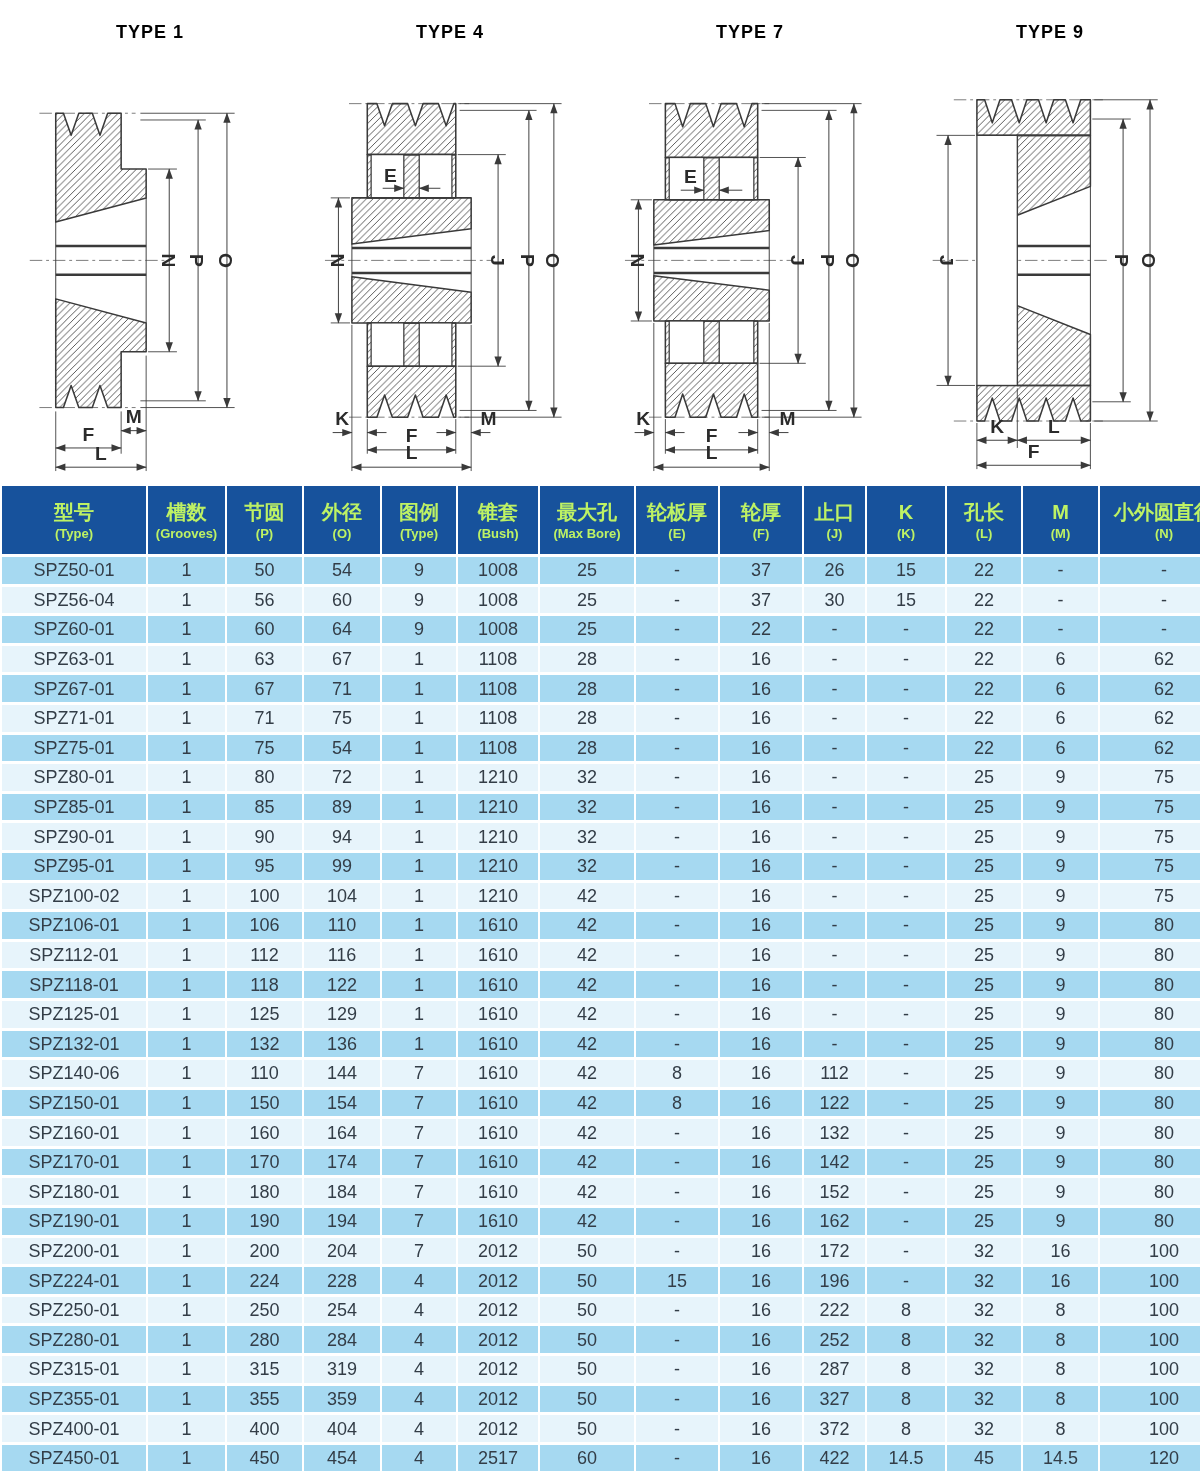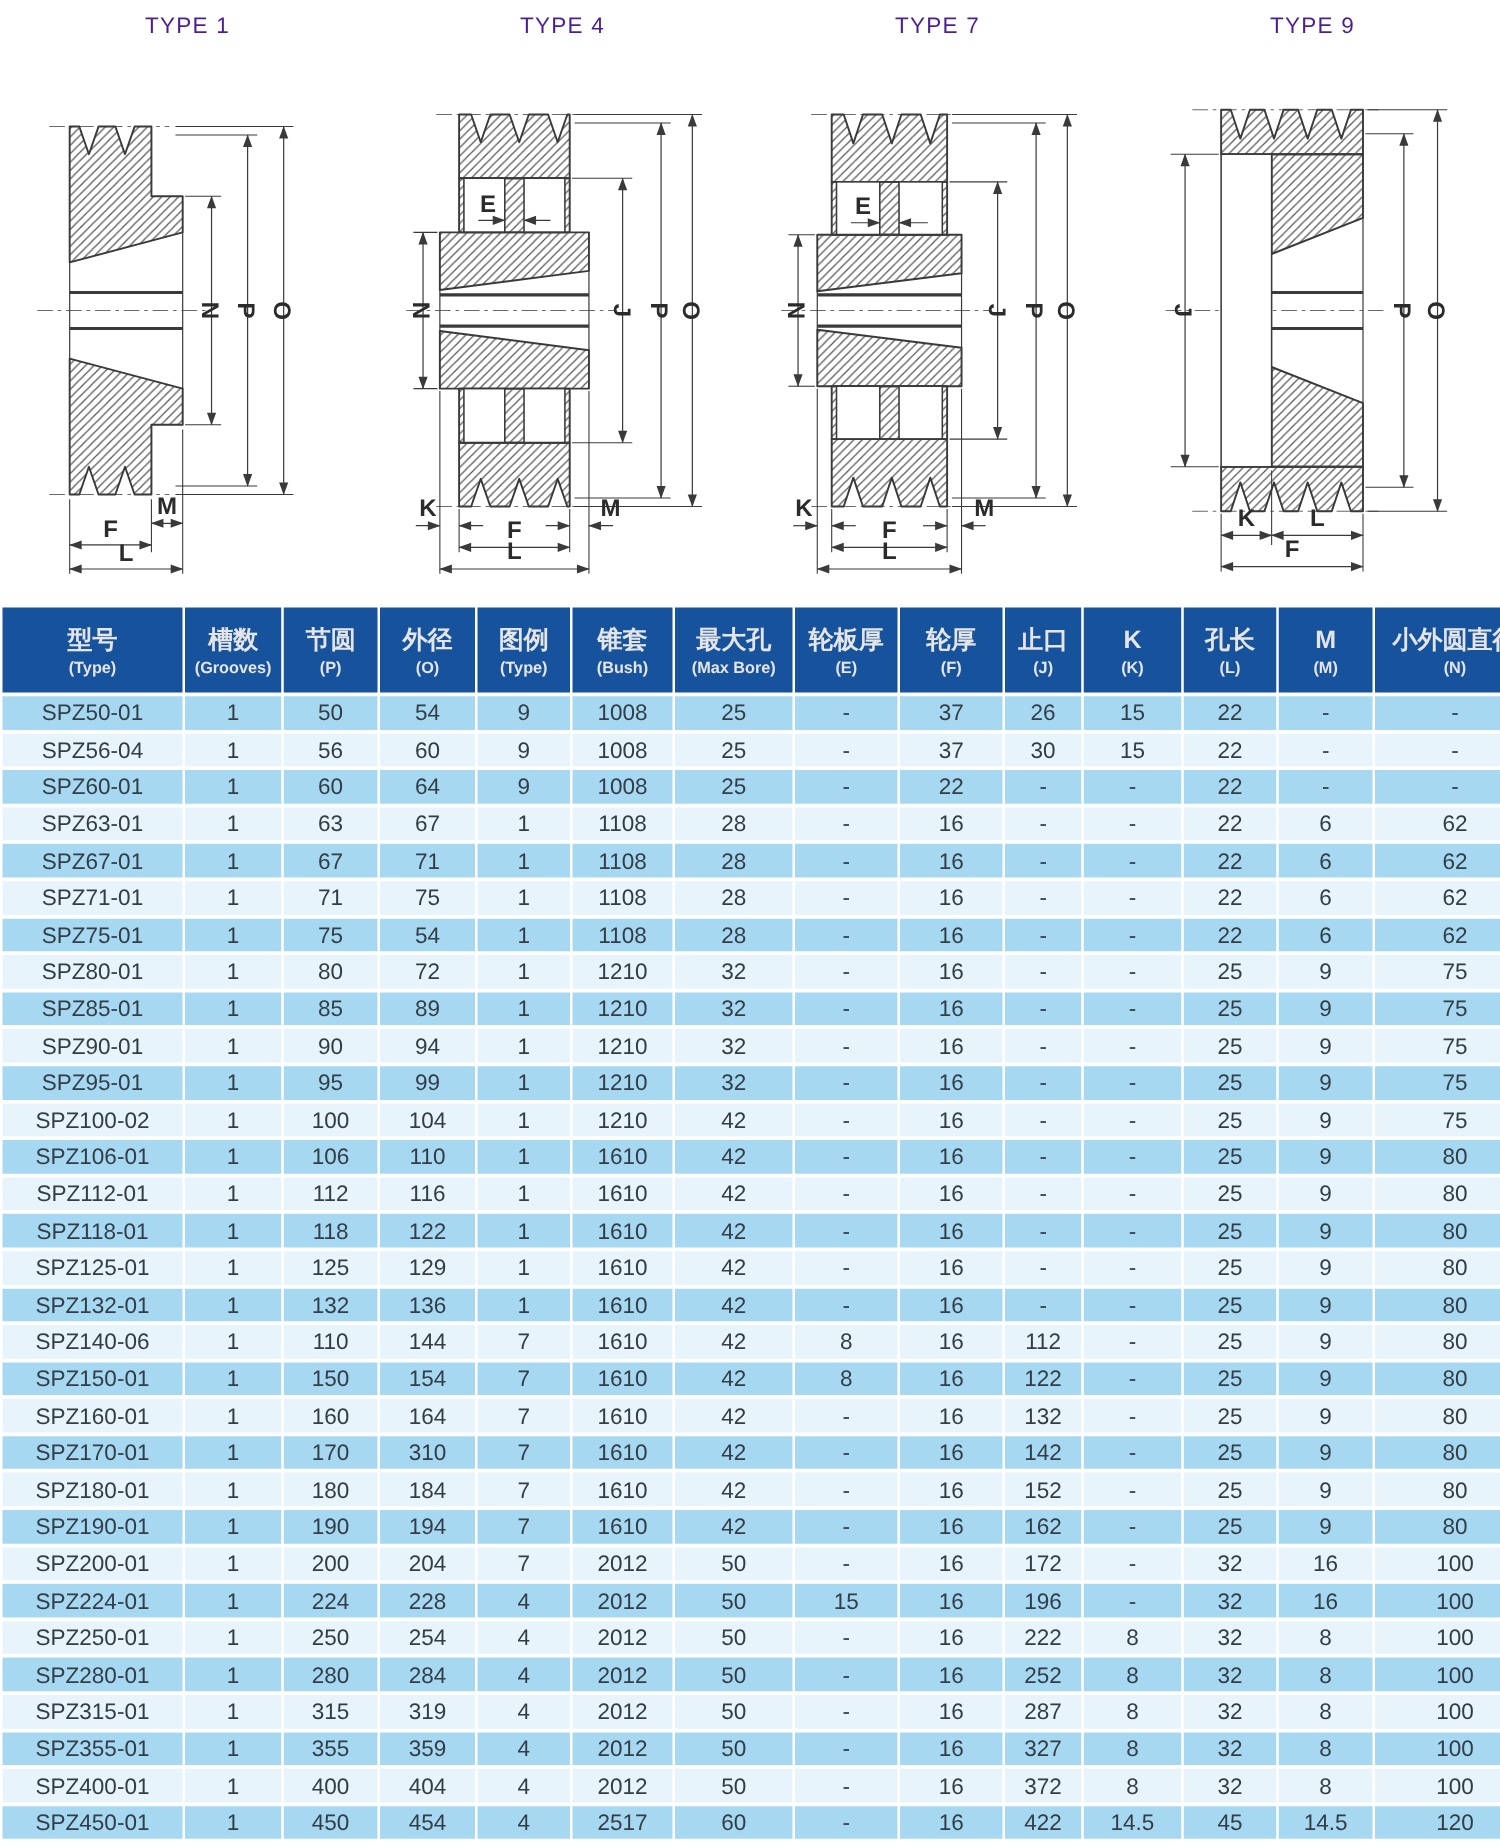--- a/index.html
+++ b/index.html
@@ -1,35 +1,35 @@
 <!DOCTYPE html>
 <html><head>
 <meta charset="utf-8">
 <style>
   html,body{margin:0;padding:0;background:#ffffff;}
   body{width:1200px;font-family:"Liberation Sans",sans-serif;}
 
   
   .figures{display:flex;width:1200px;height:483px;box-sizing:border-box;padding-top:6px;}
   .fig{width:300px;display:flex;flex-direction:column;align-items:center;}
-  .fig-title{font-size:18px;font-weight:normal;color:#4c1d95;letter-spacing:1px;
-             margin-top:2px;height:24px;line-height:24px;}
+  .fig-title{font-size:18px;font-weight:bold;color:#000000;letter-spacing:1px;
+             margin-top:14px;height:24px;line-height:24px;}
   svg.drawing{width:290px;height:428px;display:block;}
   .hatched{fill:url(#hatch);stroke:#3a3a3a;stroke-width:1.6;stroke-linejoin:round;}
   .win{fill:#ffffff;stroke:#3a3a3a;stroke-width:1.3;}
   .bore{stroke:#3a3a3a;stroke-width:2.6;}
   .thin{stroke:#3a3a3a;stroke-width:1;}
   .dim{stroke:#3a3a3a;stroke-width:1;}
   .ext{stroke:#3a3a3a;stroke-width:0.9;}
   .cl{stroke:#6a6a6a;stroke-width:0.9;stroke-dasharray:13 4 3 4;fill:none;}
   .lbl{font-family:"Liberation Sans",sans-serif;font-size:20px;font-weight:600;fill:#2b2b2b;}
 
   
   table.spec{width:1200px;table-layout:fixed;border-collapse:separate;border-spacing:2px 3px;}
-  table.spec th{background:#17529c;color:#e5e5e5;height:68px;vertical-align:middle;
+  table.spec th{background:#17529c;color:#bef264;height:68px;vertical-align:middle;
                 text-align:center;padding:0;font-weight:normal;}
   table.spec th .zh{font-size:20px;font-weight:600;line-height:1.25;}
   table.spec th .en{font-size:13px;font-weight:700;margin-top:1px;}
   table.spec td{height:26.6px;text-align:center;vertical-align:middle;padding:0;
                 font-size:18px;color:#333d47;line-height:1;}
   tr.odd td{background:#a6d9f1;}
   tr.even td{background:#e7f4fb;}
 </style>
 </head>
 <body>
@@ -651,21 +651,21 @@
         <td>132</td>
         <td>-</td>
         <td>25</td>
         <td>9</td>
         <td>80</td>
       </tr>
       <tr class="odd">
         <td>SPZ170-01</td>
         <td>1</td>
         <td>170</td>
-        <td>310</td>
+        <td>174</td>
         <td>7</td>
         <td>1610</td>
         <td>42</td>
         <td>-</td>
         <td>16</td>
         <td>142</td>
         <td>-</td>
         <td>25</td>
         <td>9</td>
         <td>80</td>

